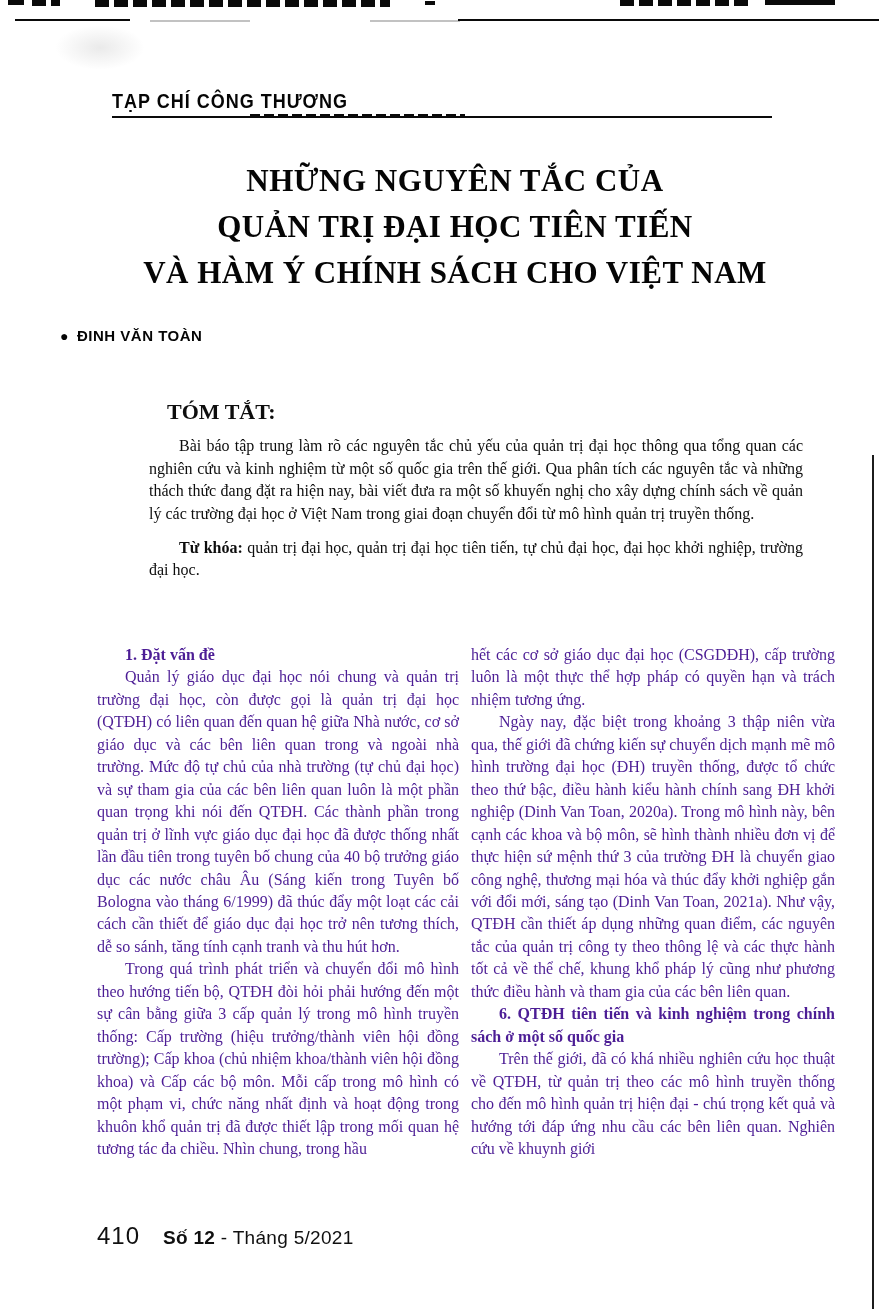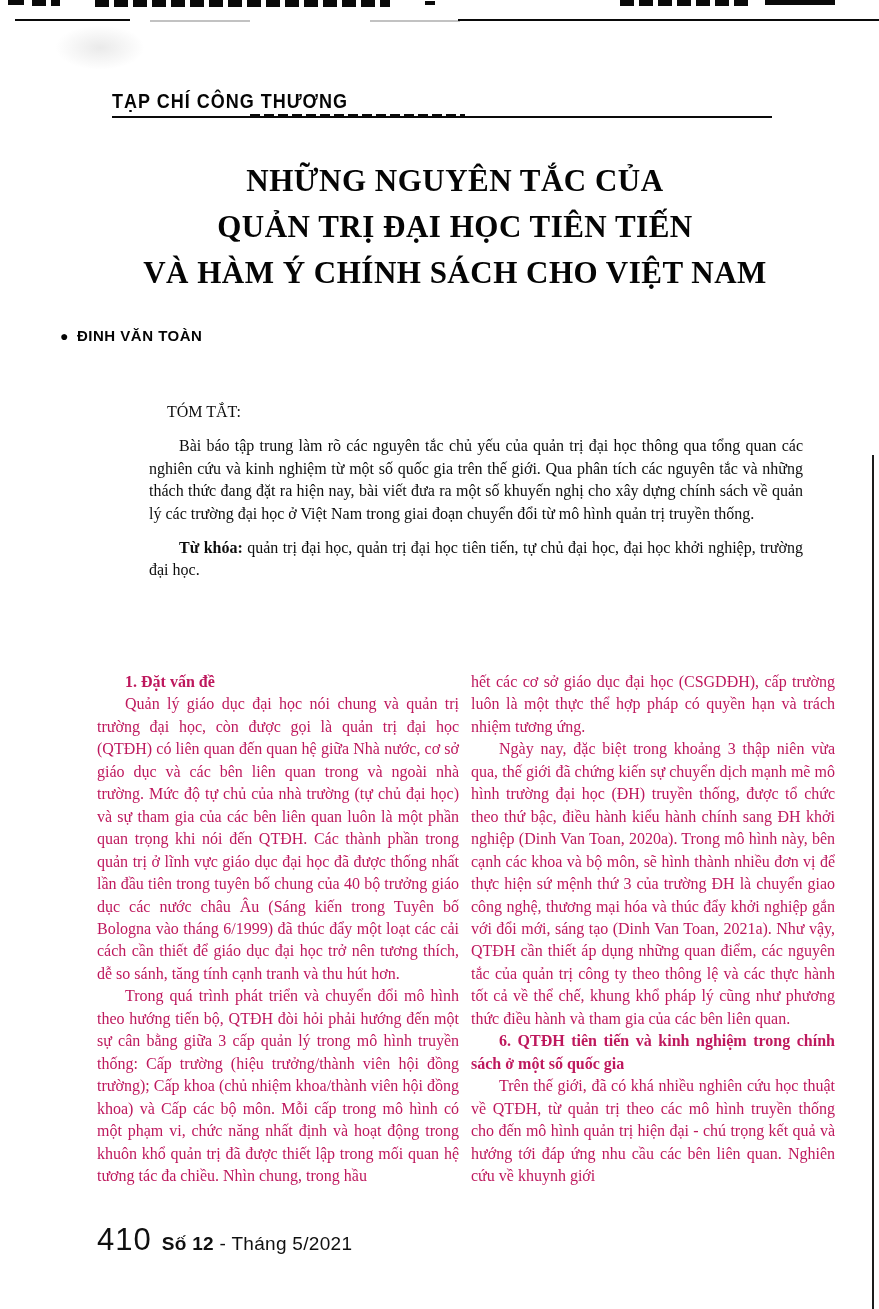--- a/index.html
+++ b/index.html
@@ -48,40 +48,40 @@
     position:absolute;left:60px;top:327px;width:790px;text-align:left;
     font-family:"Liberation Sans", sans-serif;font-weight:bold;font-size:15px;
     letter-spacing:.5px;color:#050505;
   }
   .author .bullet{font-size:14px;margin-right:8px;}
   
   .abstract{
     position:absolute;left:137px;top:401px;width:678px;
     font-size:16px;line-height:22.4px;text-align:justify;color:#0d0d0d;
   }
-  .abstract .abs-heading{font-weight:normal;margin:0 0 1px 30px;font-size:16px;}
+  .abstract .abs-heading{font-weight:bold;margin:0 0 1px 30px;font-size:22px;}
   .abstract p{margin:12px;text-indent:30px;}
   .abstract .kw-label{font-weight:bold;}
   
   .col{
-    position:absolute;top:671px;
-    font-size:16px;line-height:22.45px;text-align:justify;color:#be185d;
+    position:absolute;top:644px;
+    font-size:16px;line-height:22.45px;text-align:justify;color:#4c1d95;
   }
   .col-left{left:97px;width:362px;}
   .col-right{left:471px;width:364px;}
   .col p{margin:0;text-indent:28px;}
   .col p.cont{text-indent:0;}
   .col .sec-heading{font-weight:bold;margin:0;text-indent:28px;text-align:justify;}
   
   .footer{
     position:absolute;left:97px;top:1222px;
     font-family:"Liberation Sans", sans-serif;font-size:19px;color:#101010;
     letter-spacing:.3px;
   }
-  .footer .pgnum{font-size:31px;font-weight:normal;letter-spacing:1px;margin-right:10px;}
+  .footer .pgnum{font-size:24px;font-weight:normal;letter-spacing:1px;margin-right:23px;}
   .footer .issue{font-weight:bold;}
 </style>
 </head>
 <body>
 
 <div class="artifact" style="left:8px;top:0;width:16px;height:5px;"></div>
 <div class="dashbar" style="left:32px;width:28px;"></div>
 <div class="dashbar" style="left:95px;width:295px;height:7px;"></div>
 <div class="artifact" style="left:425px;top:1px;width:10px;height:4px;"></div>
 <div class="dashbar" style="left:620px;width:132px;"></div>

